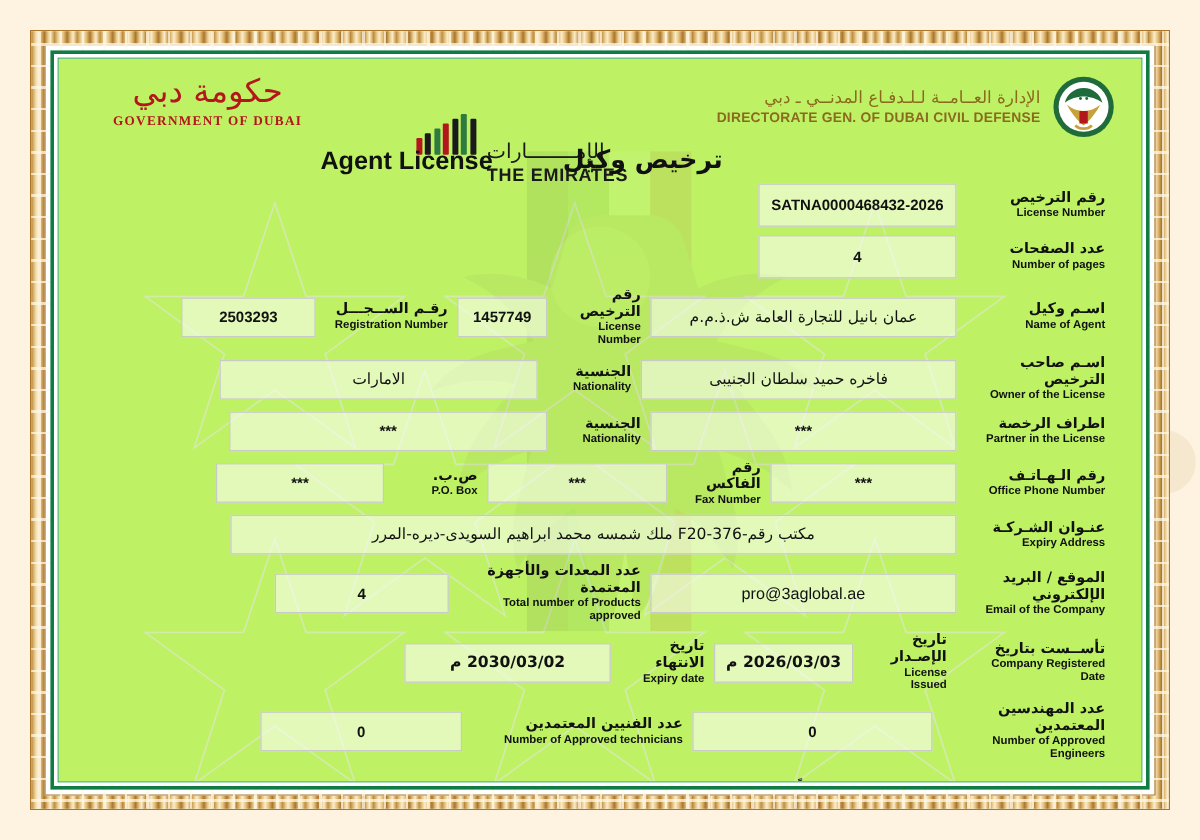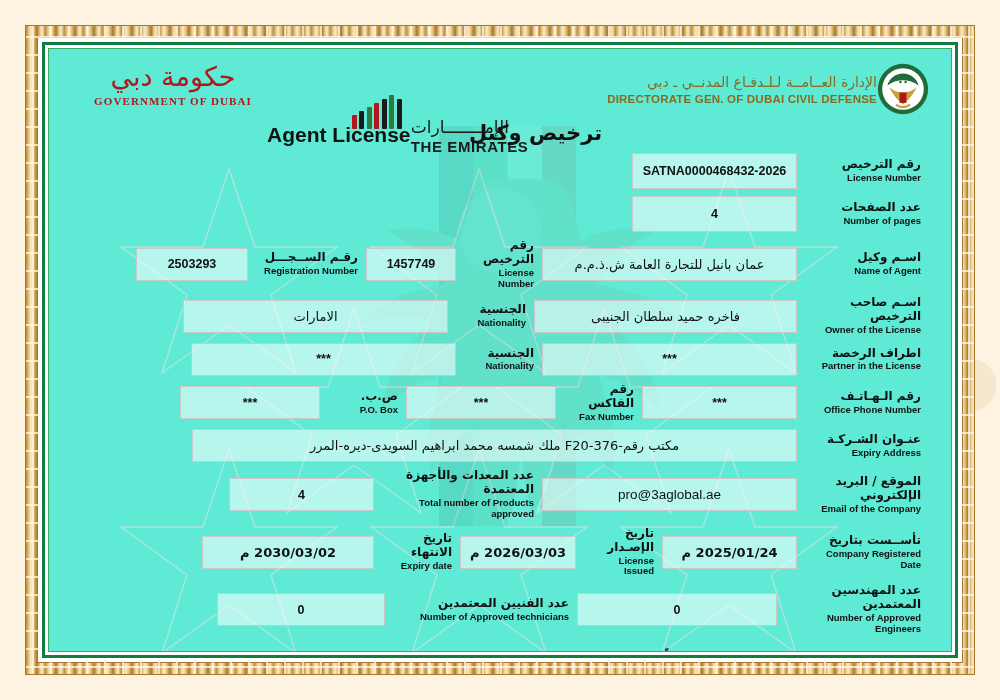--- a/index.html
+++ b/index.html
@@ -64,21 +64,21 @@
   .green-frame::after {
     content: "";
     position: absolute; inset: 3px;
     border: 1px solid #3ea76c;
   }
 
   
   .sheet {
     position: absolute;
     left: 49px; top: 49px; right: 49px; bottom: 49px;
-    background: #5eead4;
+    background: #bef264;
     overflow: hidden;
   }
 
   
   .watermark {
     position: absolute;
     left: 50%; top: 46%;
     transform: translate(-50%,-50%);
     width: 430px; height: 400px;
     opacity: .075;
@@ -114,21 +114,21 @@
   .em-flag i { display: block; width: 5px; border-radius: 1px; }
   .em-text { text-align: left; }
   .em-text .ar {
     font-size: 17px; color: #1a1a1a; direction: rtl;
     font-family: "DejaVu Sans", sans-serif; letter-spacing: 1px; margin-top: 48px;
   }
   .em-text .en {
     font-size: 15px; font-weight: 700; color: #1a1a1a; letter-spacing: .6px; margin-top: 1px;
   }
 
-  .dcd { display: flex; align-items: center; }
+  .dcd { display: flex; align-items: center; gap: 10px; }
   .dcd-text { text-align: right; }
   .dcd-text .ar {
     font-size: 14px; color: #8a6a1e; direction: rtl;
     font-family: "DejaVu Sans", sans-serif;
   }
   .dcd-text .en {
     font-size: 11.5px; font-weight: 700; color: #8a6a1e; letter-spacing: .2px; margin-top: 3px;
   }
   .dcd-logo { width: 52px; height: 52px; }
 
@@ -302,21 +302,21 @@
             <div class="en">Number of pages</div>
           </div>
         </div>
 
         <div class="row tight">
           <div class="box" style="width:112px">2503293</div>
           <div class="lbl w-mid">
             <div class="ar">رقـم الســجـــل</div>
             <div class="en">Registration Number</div>
           </div>
-          <div class="box" style="width:90px">1457749</div>
+          <div class="box" style="width:75px">1457749</div>
           <div class="lbl w-small">
             <div class="ar">رقم الترخيص</div>
             <div class="en">License Number</div>
           </div>
           <div class="box ar" style="width:255px">عمان بانيل للتجارة العامة ش.ذ.م.م</div>
           <div class="lbl w-right">
             <div class="ar">اسـم وكيل</div>
             <div class="en">Name of Agent</div>
           </div>
         </div>
@@ -390,21 +390,20 @@
           <div class="box ar" style="width:172px;font-weight:700">2030/03/02 م</div>
           <div class="lbl w-small">
             <div class="ar">تاريخ الانتهاء</div>
             <div class="en">Expiry date</div>
           </div>
           <div class="box ar" style="width:116px;font-weight:700">2026/03/03 م</div>
           <div class="lbl w-small">
             <div class="ar">تاريخ الإصـدار</div>
             <div class="en">License Issued</div>
           </div>
-          <div class="box ar" style="width:135px;font-weight:700">2025/01/24 م</div>
           <div class="lbl w-right">
             <div class="ar">تأســست بتاريخ</div>
             <div class="en">Company Registered Date</div>
           </div>
         </div>
 
         <div class="row">
           <div class="box" style="width:168px">0</div>
           <div class="lbl" style="width:192px">
             <div class="ar">عدد  الفنيين المعتمدين</div>

